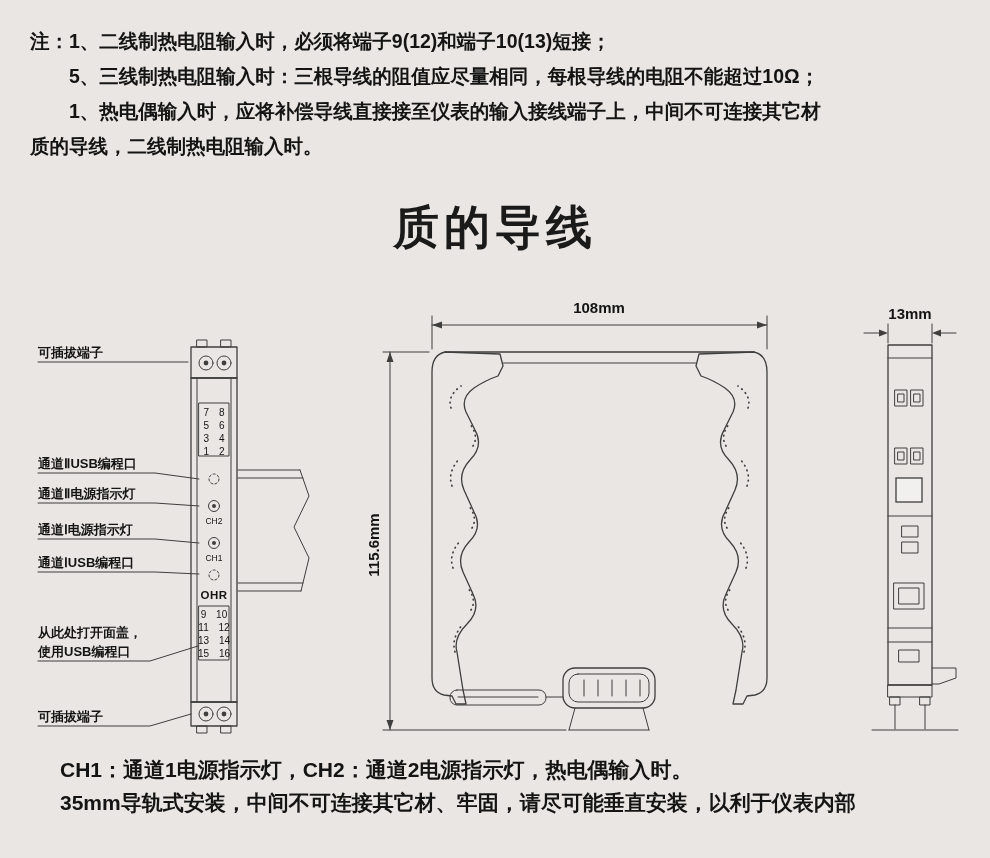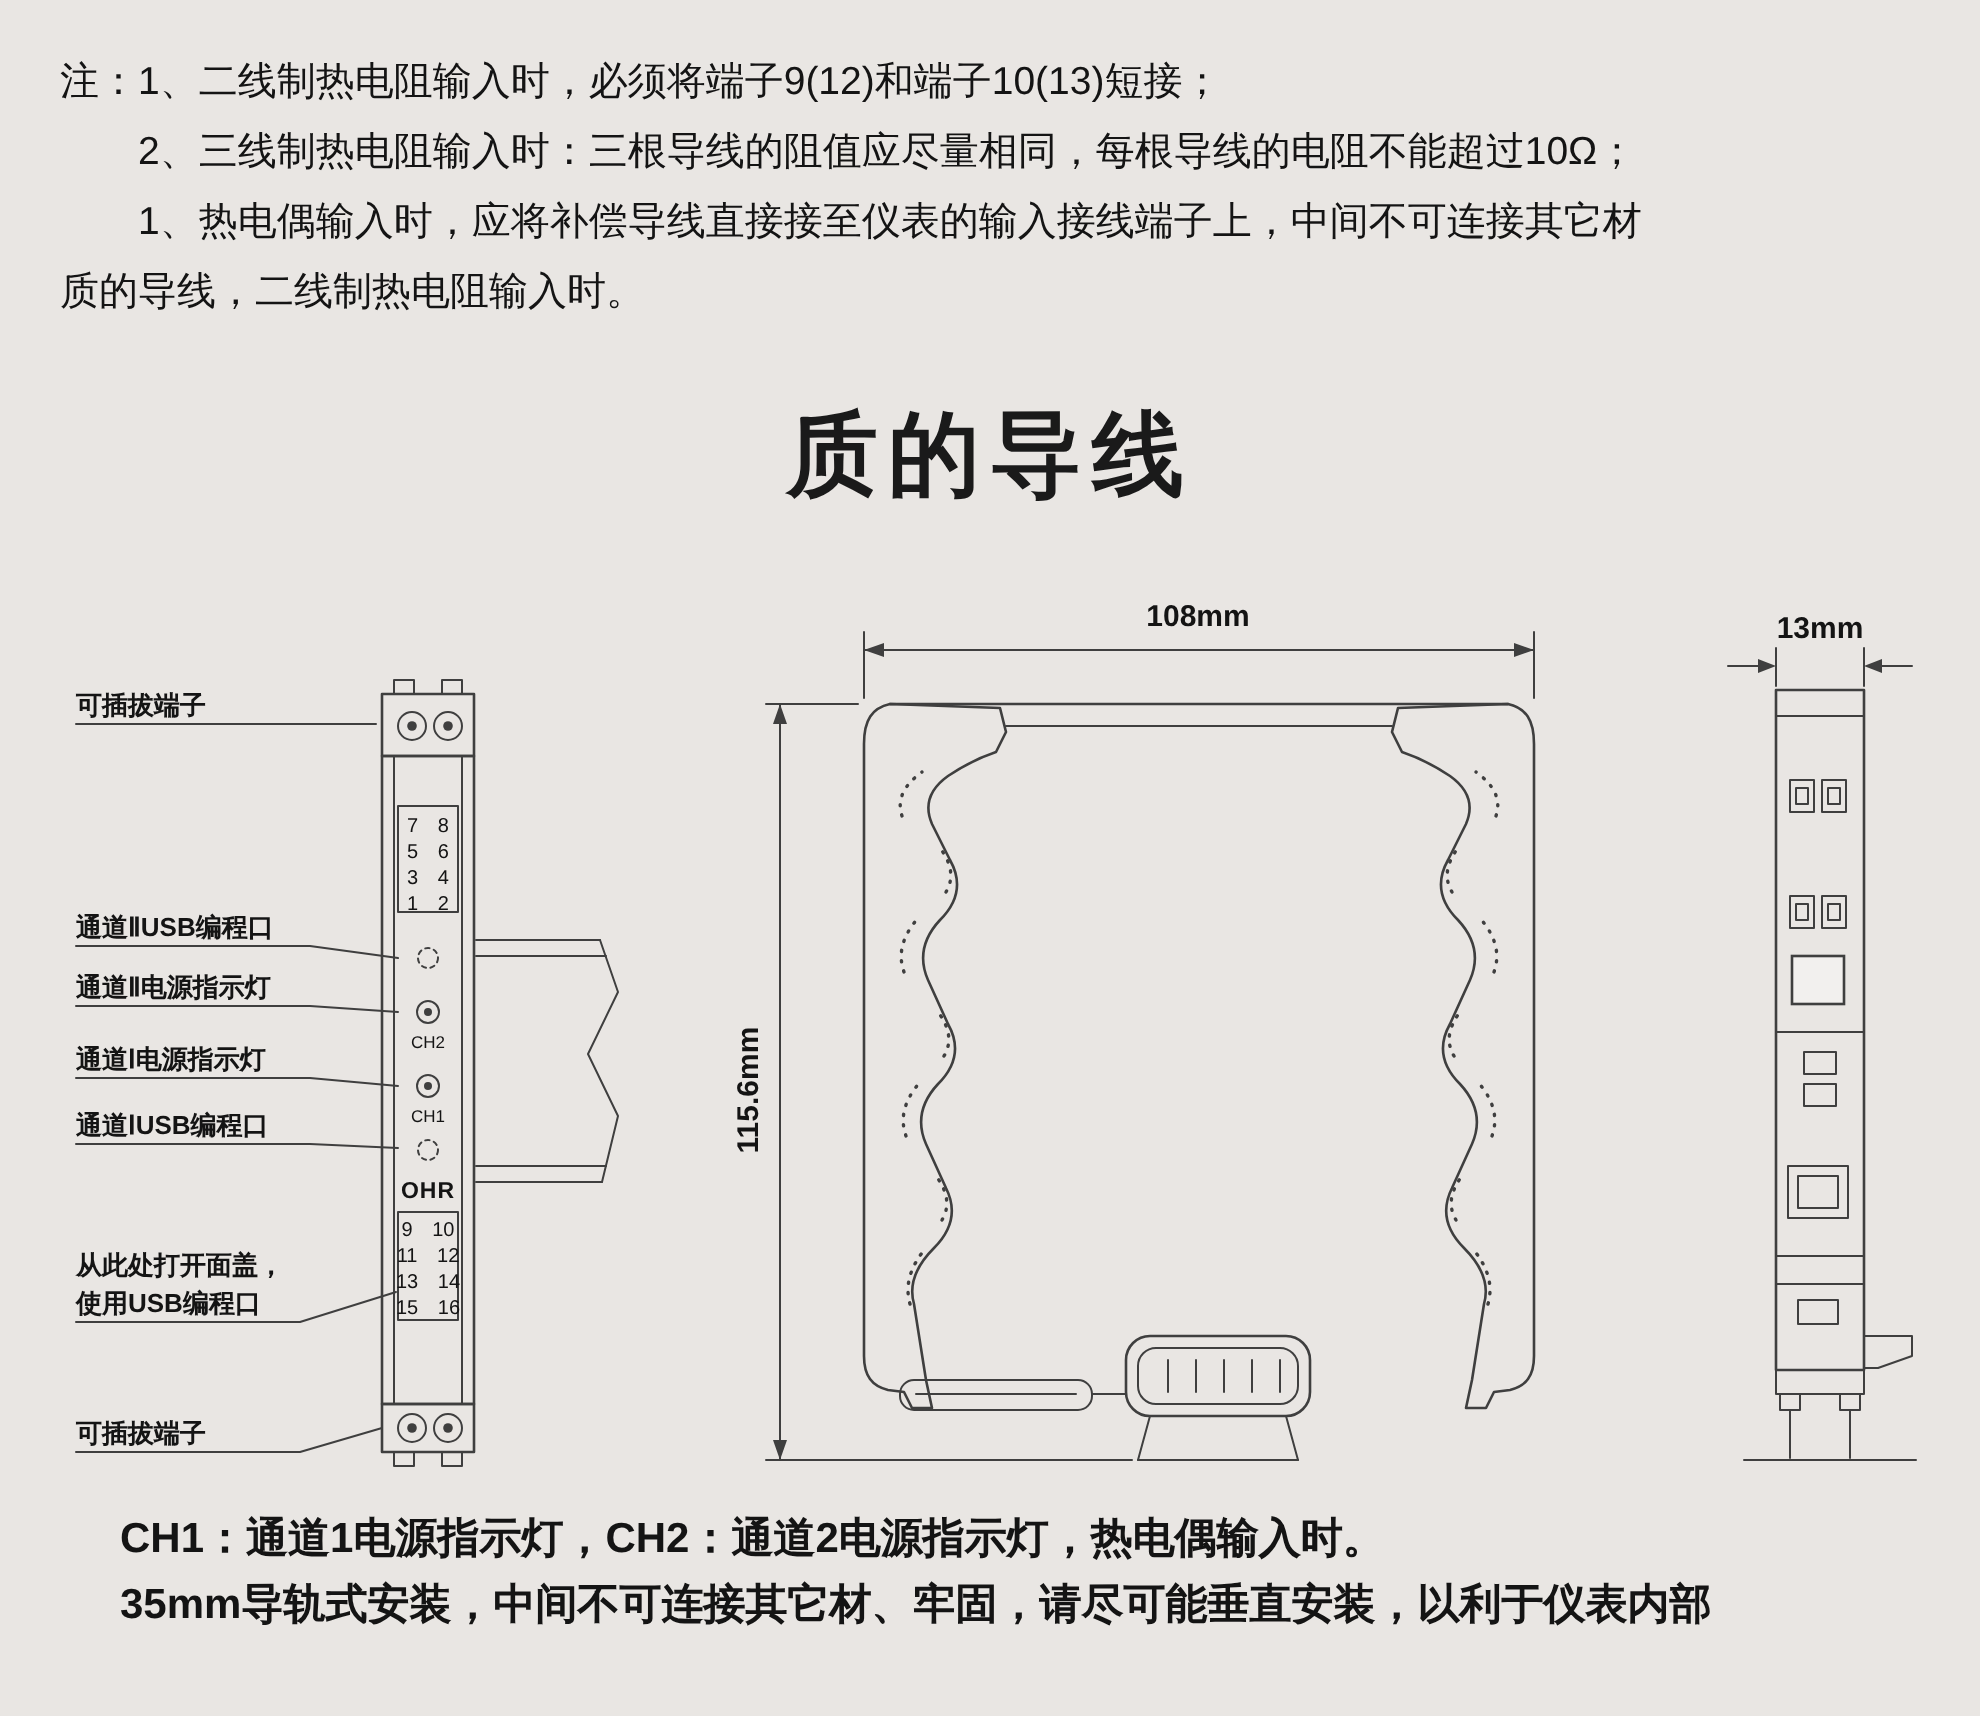--- a/index.html
+++ b/index.html
@@ -5,21 +5,21 @@
   html,body{margin:0;padding:0;}
   .page{
     position:relative;
     width:990px;height:858px;
     background:#e9e6e3;
     font-family:"Liberation Sans", sans-serif;
     color:#141414;
     overflow:hidden;
   }
   .notes{position:absolute;left:30px;top:24px;width:940px;
-         font-size:19.5px;line-height:35px;color:#141414;font-weight:400;}
+         font-size:19.5px;line-height:35px;color:#141414;font-weight:700;}
   .notes .indent{padding-left:39px;}
   .title{position:absolute;left:0;right:0;top:197px;text-align:center;
          font-size:46px;letter-spacing:5px;font-weight:600;color:#1a1a1a;}
   .art{position:absolute;left:0;top:0;}
   .footer{position:absolute;left:60px;top:753px;width:900px;
           font-size:21px;line-height:33px;font-weight:600;color:#141414;}
   
   .ln{fill:none;stroke:#3f3f3f;stroke-width:1.3;stroke-linejoin:round;stroke-linecap:round;}
   .thin{stroke-width:1;}
   .dot{fill:none;stroke:#3f3f3f;stroke-width:1.7;stroke-dasharray:.6 4.6;stroke-linecap:round;}
@@ -34,21 +34,21 @@
   .dotfill{fill:#3f3f3f;stroke:none;}
   .whitebox{fill:#f2f0ee;stroke:#3f3f3f;stroke-width:1.3;}
 </style>
 </head>
 <body>
 
 <div class="page">
 
   <div class="notes">
     <div class="note-line">注：1、二线制热电阻输入时，必须将端子9(12)和端子10(13)短接；</div>
-    <div class="note-line indent">2、三线制热电阻输入时：三根导线的阻值应尽量相同，每根导线的电阻不能超过10Ω；</div>
+    <div class="note-line indent">5、三线制热电阻输入时：三根导线的阻值应尽量相同，每根导线的电阻不能超过10Ω；</div>
     <div class="note-line indent">1、热电偶输入时，应将补偿导线直接接至仪表的输入接线端子上，中间不可连接其它材</div>
     <div class="note-line">质的导线，二线制热电阻输入时。</div>
   </div>
 
   <div class="title">质的导线</div>
 
   <svg class="art" width="990" height="858" viewBox="0 0 990 858" xmlns="http://www.w3.org/2000/svg" xmlns:xlink="http://www.w3.org/1999/xlink">
 
     <g>
 

